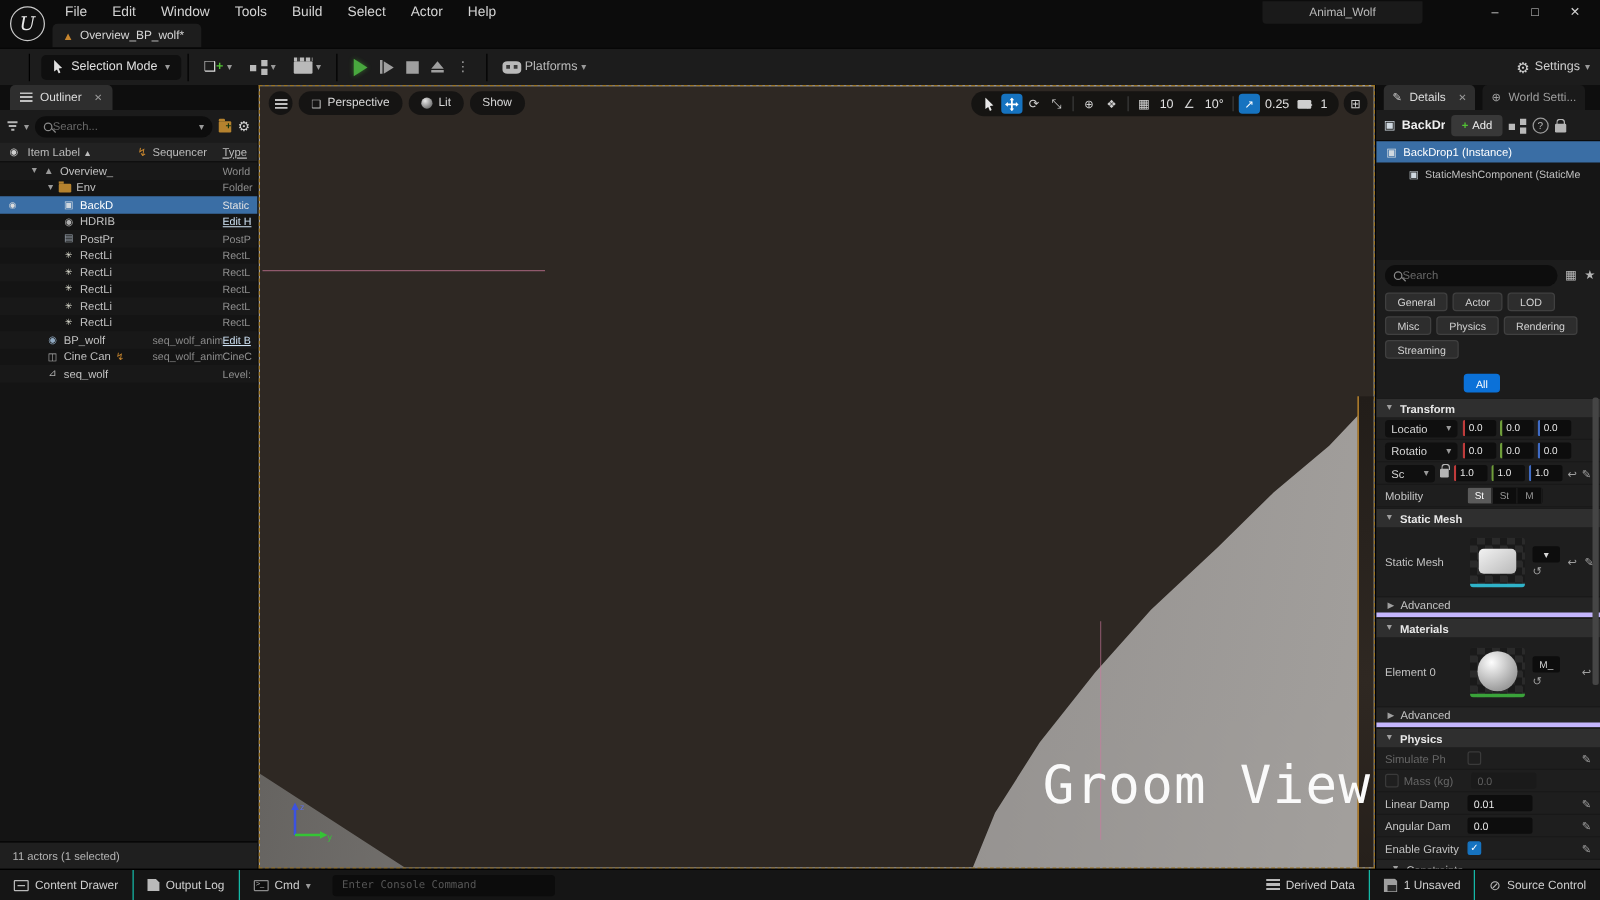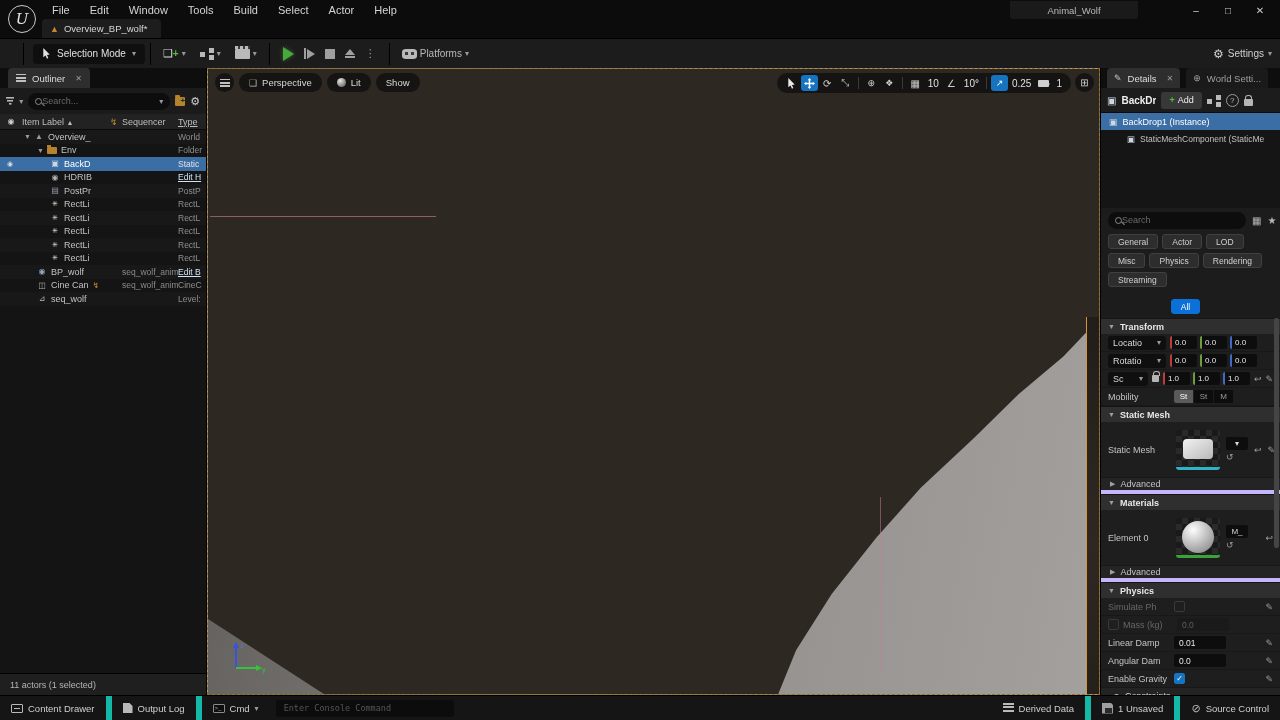--- a/index.html
+++ b/index.html
@@ -205,21 +205,21 @@
   .valbox.dimbox { background:#1a1a1a; color:#5e5e5e; }
   .row-right { margin-left:auto; color:#9f9f9f; font-size:9px; }
   .sub-head { height:16px; display:flex; align-items:center; gap:5px; padding:0 12px; background:#232323; color:#d8d8d8; border-bottom:1px solid #181818; }
   .axis-group { display:flex; align-items:center; gap:2px; margin-right:5px; }
   .axis-group b { font-weight:normal; color:#c4c4c4; font-size:8px; }
   #details-scroll { position:absolute; right:1px; top:250px; width:5px; height:230px; background:#454545; border-radius:2px; }
 
   
   #statusbar { position:absolute; left:0; right:0; bottom:0; height:25px; background:#151515;
     border-top:1px solid #000; display:flex; align-items:center; }
-  .sb-item { display:flex; align-items:center; gap:5px; padding:0 11px; height:100%; color:#cfcfcf; font-size:9.5px; border-right:6px solid #14b8a6; }
+  .sb-item { display:flex; align-items:center; gap:5px; padding:0 11px; height:100%; color:#cfcfcf; font-size:9.5px; border-right:1px solid #14b8a6; }
   .sb-item.noborder { border-right:none; }
   .drawer-ic { width:12px; height:9px; border:1px solid #b9b9b9; border-radius:1px; position:relative; }
   .drawer-ic::after { content:""; position:absolute; left:2px; top:3px; right:2px; height:1.5px; background:#b9b9b9; }
   .log-ic { width:10px; height:10px; background:#b9b9b9; clip-path:polygon(0 0,70% 0,100% 30%,100% 100%,0 100%); }
   .cmd-ic { width:12px; height:9px; background:#0d0d0d; border:1px solid #8a8a8a; border-radius:1px;
     color:#b9b9b9; font-size:6px; display:flex; align-items:center; padding-left:1px; }
   #console-input { width:178px; height:17px; background:#0c0c0c; border:none; border-radius:3px; outline:none;
     margin-left:6px; padding:0 8px; color:#8a8a8a; font-family:"DejaVu Sans Mono", monospace; font-size:8.5px; }
   #console-input::placeholder { color:#565656; }
   #sb-right { margin-left:auto; display:flex; height:100%; }
@@ -508,20 +508,21 @@
     <span class="vt-num">0.25</span>
     <span class="vt">
         <span class="cam-ic"></span>
       </span>
     <span class="vt-num">1</span>
   </div>
   <div id="vt-max" class="vcircle">
     <span style="color:#cfcfcf;font-size:10px;">⊞</span>
   </div>
 
+  <div id="groom-text">Groom View</div>
 
   <svg id="gizmo" viewBox="0 0 44 40">
     <line x1="8" y1="34" x2="8" y2="12" stroke="#3b52e0" stroke-width="2"></line>
     <path d="M8 8 L5 14 L11 14 Z" fill="#3b52e0"></path>
     <line x1="8" y1="34" x2="30" y2="34" stroke="#35c435" stroke-width="2"></line>
     <path d="M34 34 L28 31 L28 37 Z" fill="#35c435"></path>
     <text x="12" y="14" fill="#5b6ee8" font-size="7">z</text>
     <text x="34" y="38" fill="#35c435" font-size="7">y</text>
   </svg>
 </div>

